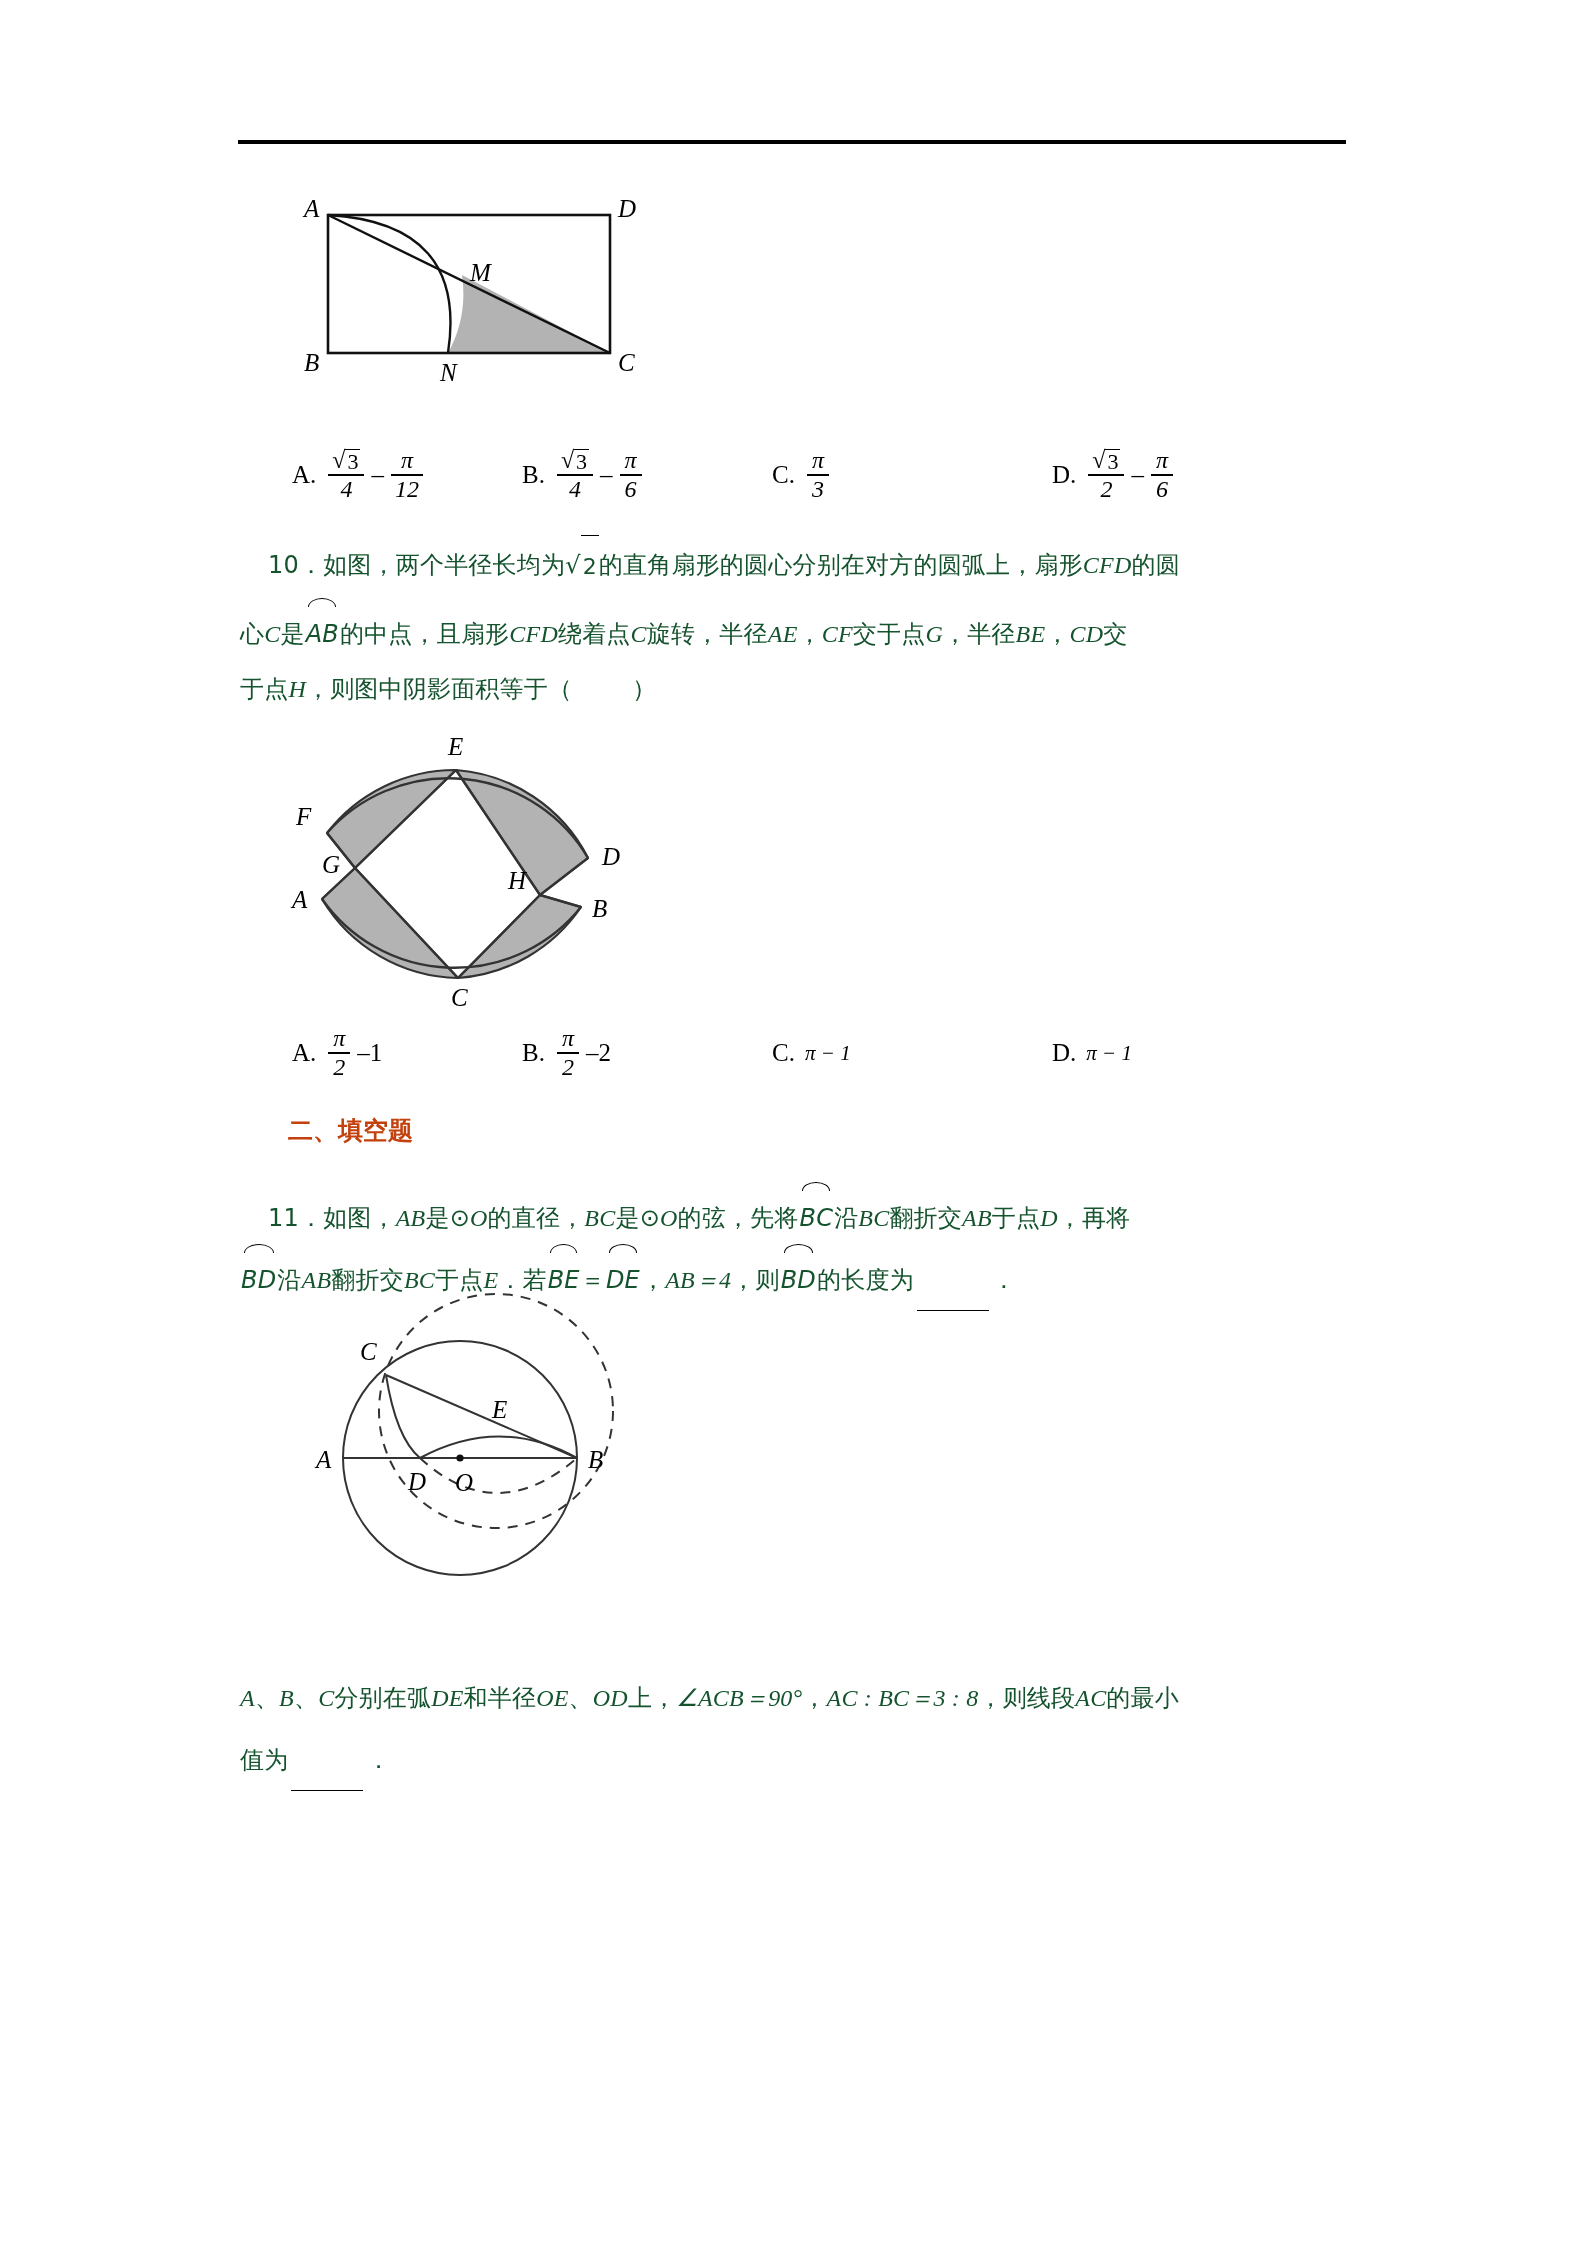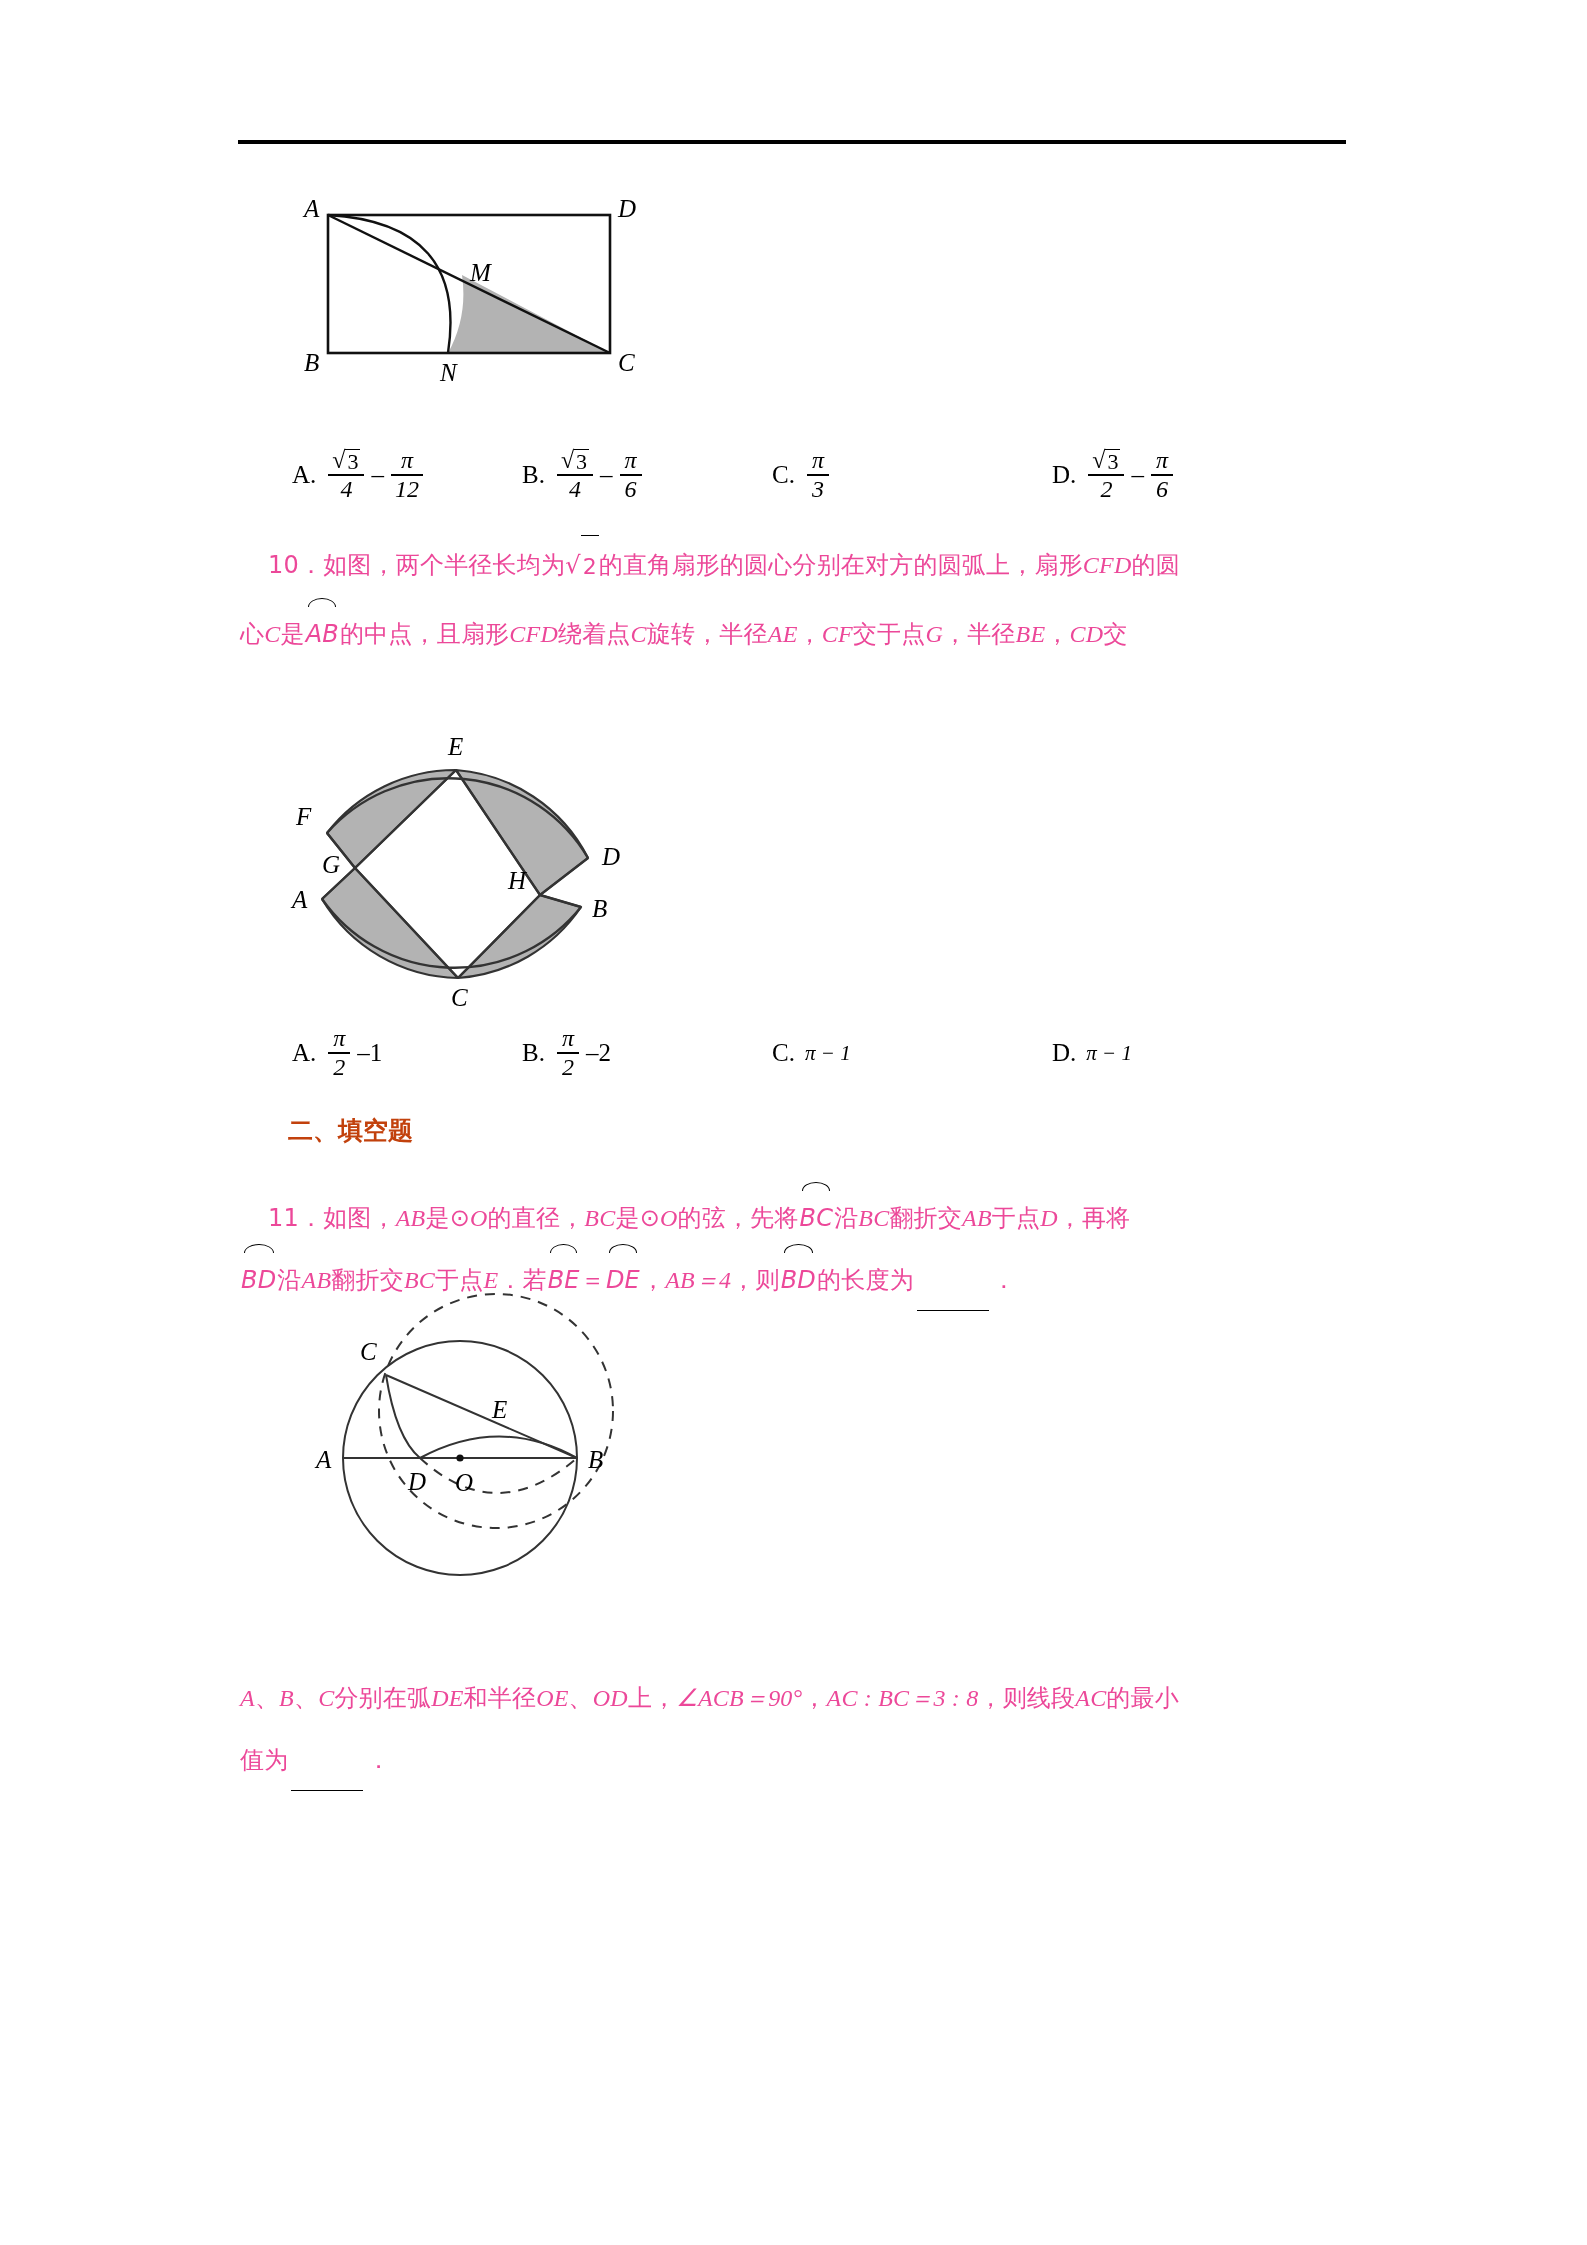--- a/index.html
+++ b/index.html
@@ -29,21 +29,21 @@
     height: 4px;
     background: #000;
   }
 
   
   .qtext {
     position: absolute;
     font-size: 25.5px;
     line-height: 62px;
     letter-spacing: 0.2px;
-    color: #ec4899;
+    color: #14532d;
     white-space: nowrap;
   }
   .cjk { font-family: "DejaVu Sans", "Liberation Sans", sans-serif; font-size: 24px; }
   .it { font-style: italic; font-family: "Liberation Serif", serif; }
 
   .sec-head {
     position: absolute;
     font-family: "DejaVu Sans", "Liberation Sans", sans-serif;
     font-weight: bold;
     font-size: 25px;
@@ -234,20 +234,23 @@
     <span>10．</span><span>如图，两个半径长均为</span><span class="sqrt">
         <span class="radsym">√</span>
         <span class="rad">2</span>
       </span><span>的直角扇形的圆心分别在对方的圆弧上，扇形</span><span class="it">CFD</span><span>的圆</span>
   </div>
 
   <div class="qtext cjk" style="left:240px; top:596px;">
     <span>心</span><span class="it">C</span><span>是</span><span class="arcover">AB</span><span>的中点，且扇形</span><span class="it">CFD</span><span>绕着点</span><span class="it">C</span><span>旋转，半径</span><span class="it">AE</span><span>，</span><span class="it">CF</span><span>交于点</span><span class="it">G</span><span>，半径</span><span class="it">BE</span><span>，</span><span class="it">CD</span><span>交</span>
   </div>
 
+  <div class="qtext cjk" style="left:240px; top:658px;">
+    <span>于点</span><span class="it">H</span><span>，则图中阴影面积等于（</span><span style="display:inline-block;width:60px;"></span><span>）</span>
+  </div>
 
   <div class="figwrap" style="left:268px; top:725px; width:420px; height:270px;">
     <svg width="420" height="270" viewBox="0 0 420 270">
       <defs>
         
       </defs>
 
       <path d="M 59 108 A 162 162 0 0 1 188 45 L 87 143 Z" fill="#b3b3b3" stroke="#333" stroke-width="2.2" stroke-linejoin="round"></path>
 
       <path d="M 188 45 A 162 162 0 0 1 320 133 L 272 170 Z" fill="#b3b3b3" stroke="#333" stroke-width="2.2" stroke-linejoin="round"></path>

